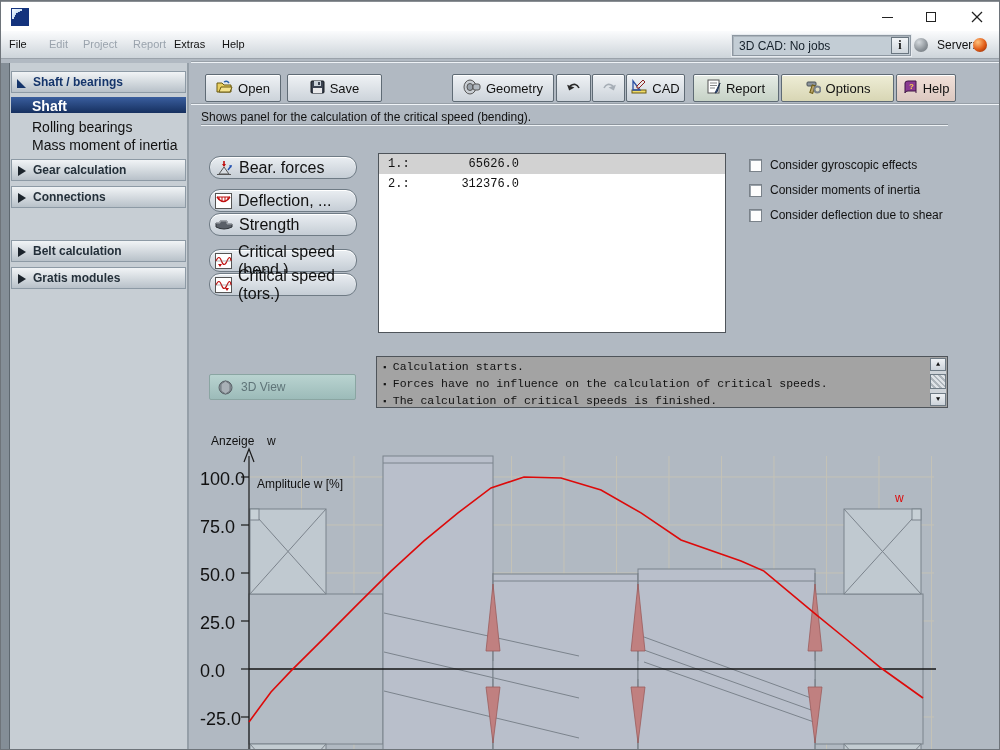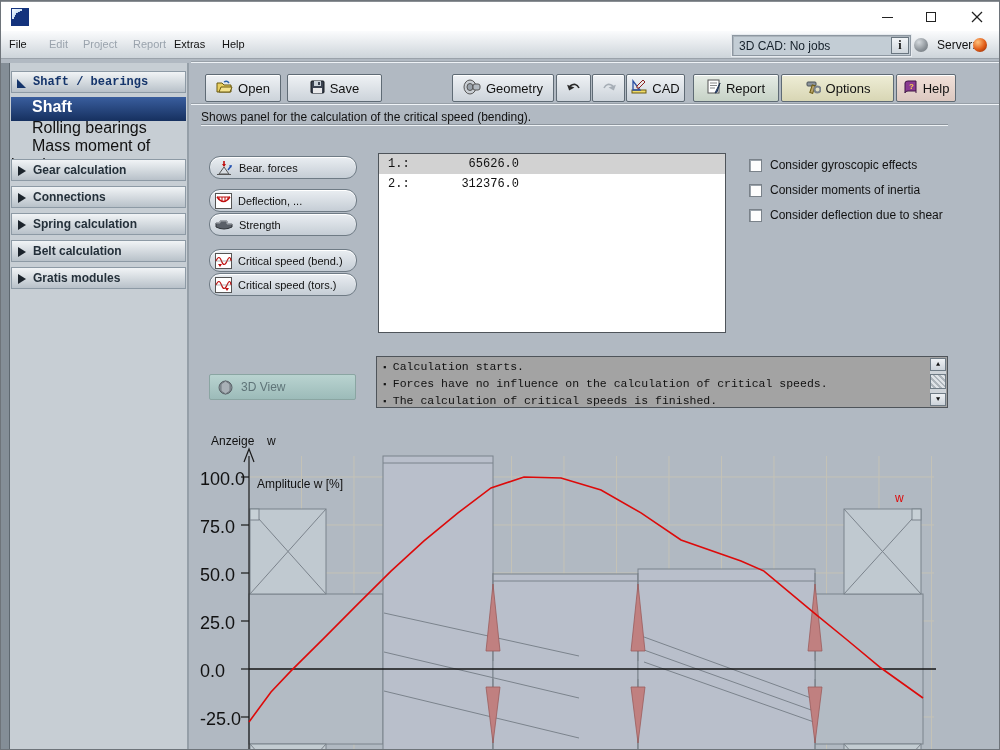--- a/index.html
+++ b/index.html
@@ -37,26 +37,26 @@
 
   
   .left-strip { position:absolute; left:0; top:62px; width:9px; height:688px;
                 background:#848e97; border-right:1px solid #5e6870; }
   .sidebar { position:absolute; left:9px; top:62px; width:179px; height:688px;
              background:#c7ced4; border-right:2px solid #959fa8; }
   .nav-row { position:absolute; left:1px; width:175px; height:22px;
              background:linear-gradient(#f1f4f6,#b8c1c9); border:1px solid #8d9aa5;
              font-size:12px; font-weight:bold; color:#24303a; line-height:20px; }
   .nav-row .lbl { margin-left:21px; }
-  .nav-row.root { color:#15356b;font-family:Liberation Mono, monospace; }
+  .nav-row.root { color:#15356b; }
   .tri-open { position:absolute; left:5px; top:7px; width:9px; height:9px; background:#15356b;
               clip-path:polygon(0 0, 100% 100%, 0 100%); }
   .tri-closed { position:absolute; left:6px; top:6px; width:8px; height:10px; background:#1c242c;
               clip-path:polygon(0 0, 100% 50%, 0 100%); }
-  .nav-sub { position:absolute; left:1px; width:175px; height:24px; font-size:16px; color:#111;
+  .nav-sub { position:absolute; left:1px; width:175px; height:16px; font-size:14px; color:#111;
              line-height:19px; }
   .nav-sub .lbl { margin-left:21px; }
   .nav-sub.selected { background:linear-gradient(#3a5e9e,#16305f); color:#fff; font-weight:bold; }
 
   
   .tb-groove-top { position:absolute; left:190px; top:60px; width:810px; height:2px;
                    border-top:1px solid #98a0a8; border-bottom:1px solid #eef2f6; }
   .tb-groove-bot { position:absolute; left:190px; top:102px; width:810px; height:2px;
                    border-top:1px solid #98a0a8; border-bottom:1px solid #f0f4f8; }
   .tbtn { position:absolute; top:73px; height:28px; display:flex; align-items:center; justify-content:center;
@@ -67,21 +67,21 @@
   .tbtn.pink   { background:linear-gradient(#f1e1da,#dcc8c0); }
 
   
   .statusline { position:absolute; left:200px; top:109px; font-size:12px; color:#111; }
   .sep { position:absolute; left:200px; top:123px; width:747px; height:2px;
          border-top:1px solid #8d959d; border-bottom:1px solid #eef2f5; }
 
   
   .abtn { position:absolute; left:208px; width:148px; height:23px; display:flex; align-items:center; gap:6px;
           padding-left:5px; background:linear-gradient(#eaeef2,#c5cdd5); border:1px solid #6f7b85;
-          border-radius:11px; box-shadow:inset 0 1px 0 #fff; font-size:11px; color:#111; }
+          border-radius:11px; box-shadow:inset 0 1px 0 #fff; font-size:16px; color:#111; }
   .abtn .ic { flex:0 0 auto; display:flex; }
 
   
   .rtable { position:absolute; left:377px; top:152px; width:348px; height:180px; background:#fff;
             border:1px solid #4e545a; font-family:"Liberation Mono", monospace; font-size:12px; color:#111; }
   .rtable .hdr { height:19px; line-height:19px; padding-left:3px; }
   .rtable .row { height:20px; line-height:20px; display:flex; }
   .rtable .row.hl { background:#d2d2d2; }
   .rtable .no  { width:48px; padding-left:9px; }
   .rtable .val { width:92px; text-align:right; }
@@ -165,24 +165,20 @@
   <div class="nav-sub" style="top:73px;">
     <span class="lbl">Mass moment of inertia</span>
   </div>
   <div class="nav-row" style="top:96px;">
     <span class="tri-closed"></span>
     <span class="lbl">Gear calculation</span>
   </div>
   <div class="nav-row" style="top:123px;">
     <span class="tri-closed"></span>
     <span class="lbl">Connections</span>
-  </div>
-  <div class="nav-row" style="top:150px;">
-    <span class="tri-closed"></span>
-    <span class="lbl">Spring calculation</span>
   </div>
   <div class="nav-row" style="top:177px;">
     <span class="tri-closed"></span>
     <span class="lbl">Belt calculation</span>
   </div>
   <div class="nav-row" style="top:204px;">
     <span class="tri-closed"></span>
     <span class="lbl">Gratis modules</span>
   </div>
 </div>

